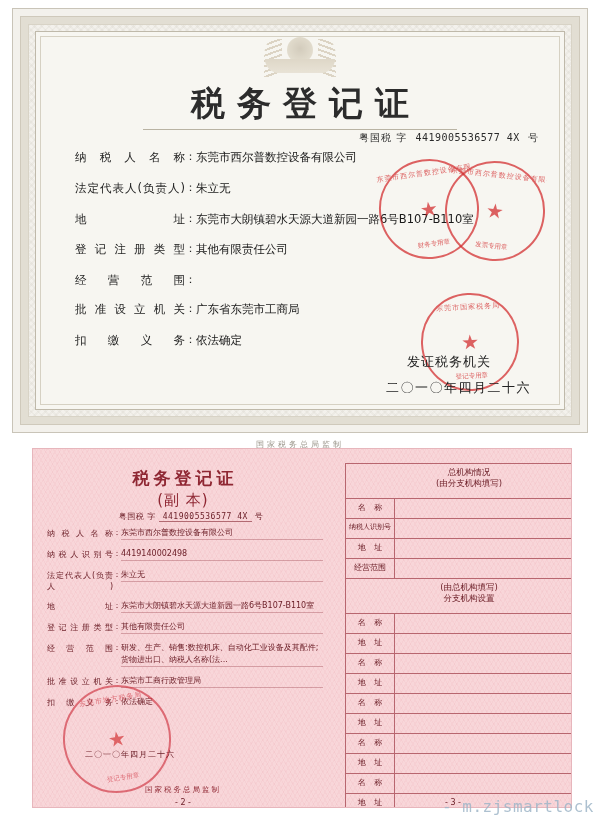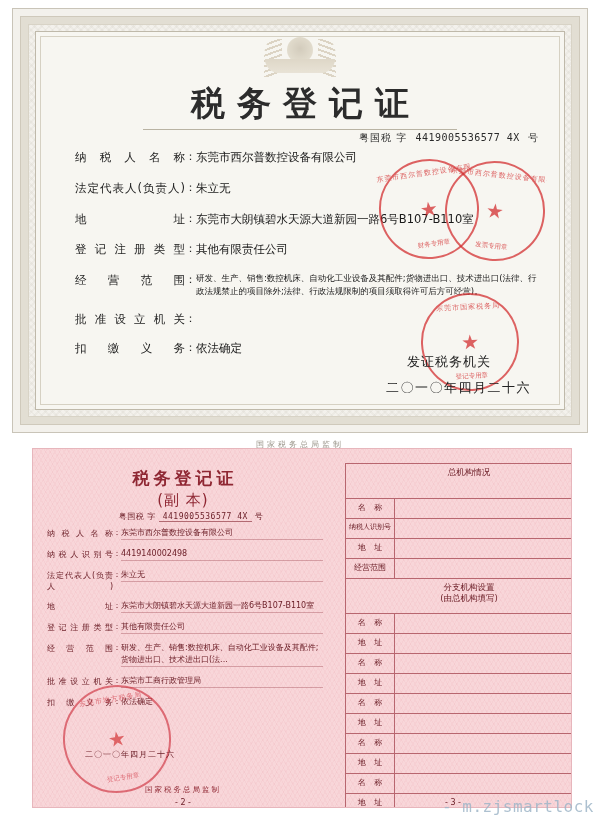--- a/index.html
+++ b/index.html
@@ -449,25 +449,25 @@
       <div class="fval">东莞市大朗镇碧水天源大道新园一路6号B107-B110室</div>
     </div>
     <div class="frow">
       <div class="flabel">登记注册类型</div>
       <div class="fcolon">：</div>
       <div class="fval">其他有限责任公司</div>
     </div>
     <div class="frow">
       <div class="flabel">经营范围</div>
       <div class="fcolon">：</div>
-      <div class="fval small">研发、生产、销售:数控机床、自动化工业设备及其配件;货物进出口、技术进出口(法律、行政法规禁止的项目除外;法律、行政法规限制的项目须取得许可后方可经营)。</div>
     </div>
     <div class="frow">
       <div class="flabel">批准设立机关</div>
       <div class="fcolon">：</div>
+      <div class="fval">广东省东莞市工商局</div>
     </div>
     <div class="frow">
       <div class="flabel">扣缴义务</div>
       <div class="fcolon">：</div>
       <div class="fval">依法确定</div>
     </div>
   </div>
 
   <div class="seal seal-a">
     <div class="arc">东莞市西尔普数控设备有限公司</div>
@@ -525,21 +525,21 @@
         <div class="bval">东莞市大朗镇碧水天源大道新园一路6号B107-B110室</div>
       </div>
       <div class="brow">
         <div class="blabel">登记注册类型</div>
         <div class="bcolon">：</div>
         <div class="bval">其他有限责任公司</div>
       </div>
       <div class="brow">
         <div class="blabel">经营范围</div>
         <div class="bcolon">：</div>
-        <div class="bval">研发、生产、销售:数控机床、自动化工业设备及其配件;货物进出口、技术进出口(法...</div>
+        <div class="bval">研发、生产、销售:数控机床、自动化工业设备及其配件;货物进出口、纳税人名称(法...</div>
       </div>
       <div class="brow">
         <div class="blabel">批准设立机关</div>
         <div class="bcolon">：</div>
         <div class="bval">东莞市工商行政管理局</div>
       </div>
       <div class="brow">
         <div class="blabel">扣缴义务</div>
         <div class="bcolon">：</div>
         <div class="bval nb">依法确定</div>
@@ -555,20 +555,21 @@
     <div class="bdate">二〇一〇年四月二十六</div>
     <div class="bfooter">国家税务总局监制</div>
     <div class="pageno-l">- 2 -</div>
   </div>
 
   <div class="br">
     <div class="btable">
       <div class="btr head">
         <div class="bth">
           <div>总机构情况</div>
+          <div>(由分支机构填写)</div>
         </div>
       </div>
 
       <div class="btr">
         <div class="btd-l">名 称</div>
         <div class="btd-r"></div>
       </div>
       <div class="btr">
         <div class="btd-l" style="letter-spacing:0;text-indent:0;font-size:7px;">纳税人识别号</div>
         <div class="btd-r"></div>
@@ -577,22 +578,22 @@
         <div class="btd-l">地 址</div>
         <div class="btd-r"></div>
       </div>
       <div class="btr">
         <div class="btd-l" style="letter-spacing:0;text-indent:0;">经营范围</div>
         <div class="btd-r"></div>
       </div>
 
       <div class="btr head">
         <div class="bth">
+          <div>(由总机构填写)</div>
           <div>分支机构设置</div>
-          <div>(由总机构填写)</div>
         </div>
       </div>
 
       <div class="btr">
         <div class="btd-l">名 称</div>
         <div class="btd-r"></div>
       </div>
       <div class="btr">
         <div class="btd-l">地 址</div>
         <div class="btd-r"></div>

